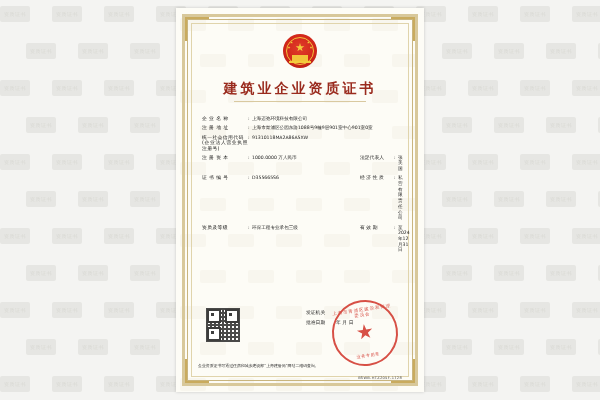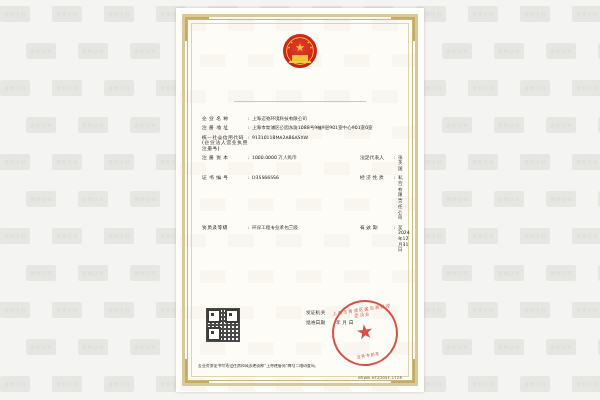--- a/index.html
+++ b/index.html
@@ -519,20 +519,21 @@
         <div class="star"></div>
         <div class="small-star" style="left:7px;  top:7px;"></div>
         <div class="small-star" style="left:4.5px;top:12px;"></div>
         <div class="small-star" style="right:7px; top:7px;"></div>
         <div class="small-star" style="right:4.5px;top:12px;"></div>
         <div class="gate"></div>
         <div class="gate2"></div>
       </div>
     </div>
 
+    <div id="cert-title">建筑业企业资质证书</div>
     <div id="title-rule"></div>
 
     <div id="fields">
 
       <div class="row">
         <div class="lbl">企 业 名 称</div>
         <div class="colon">:</div>
         <div class="val">上海迈弛环境科技有限公司</div>
       </div>
 

